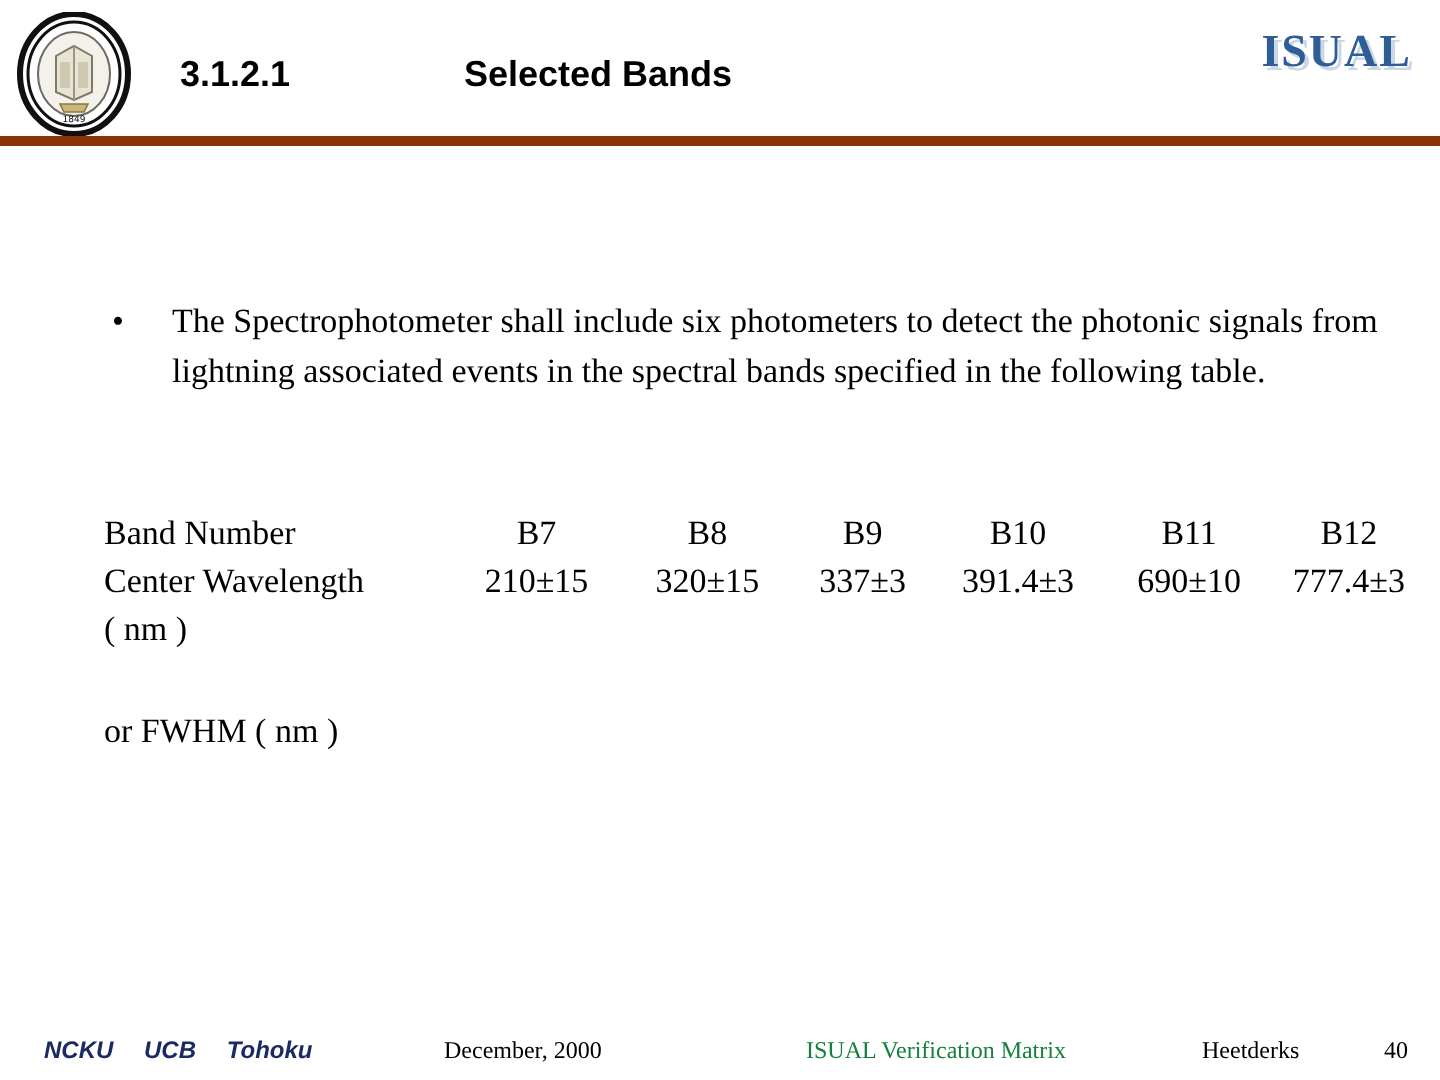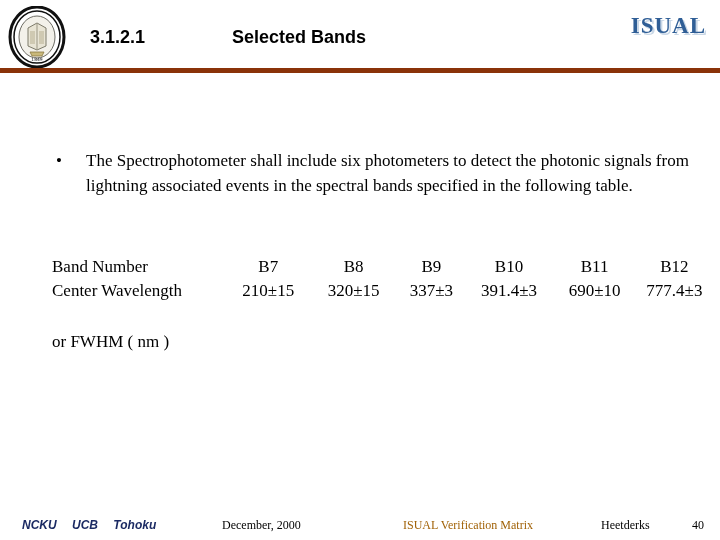--- a/index.html
+++ b/index.html
@@ -172,21 +172,21 @@
     top: 2px;
     font-size: 12px;
     color: #000000;
     white-space: nowrap;
   }
   .footer-matrix {
     position: absolute;
     left: 403px;
     top: 2px;
     font-size: 12px;
-    color: #a16207;
+    color: #15803d;
     white-space: nowrap;
   }
   .footer-author {
     position: absolute;
     left: 601px;
     top: 2px;
     font-size: 12px;
     color: #000000;
     white-space: nowrap;
   }
@@ -251,20 +251,29 @@
       <tr>
         <td class="lbl-cell">Center Wavelength</td>
         <td class="val-cell c7">210±15</td>
         <td class="val-cell c8">320±15</td>
         <td class="val-cell c9">337±3</td>
         <td class="val-cell c10">391.4±3</td>
         <td class="val-cell c11">690±10</td>
         <td class="val-cell c12">777.4±3</td>
       </tr>
 
+      <tr>
+        <td class="lbl-cell">( nm )</td>
+        <td class="val-cell c7"></td>
+        <td class="val-cell c8"></td>
+        <td class="val-cell c9"></td>
+        <td class="val-cell c10"></td>
+        <td class="val-cell c11"></td>
+        <td class="val-cell c12"></td>
+      </tr>
 
       <tr class="spacer-row">
         <td>&nbsp;</td>
         <td></td>
         <td></td>
         <td></td>
         <td></td>
         <td></td>
         <td></td>
       </tr>

